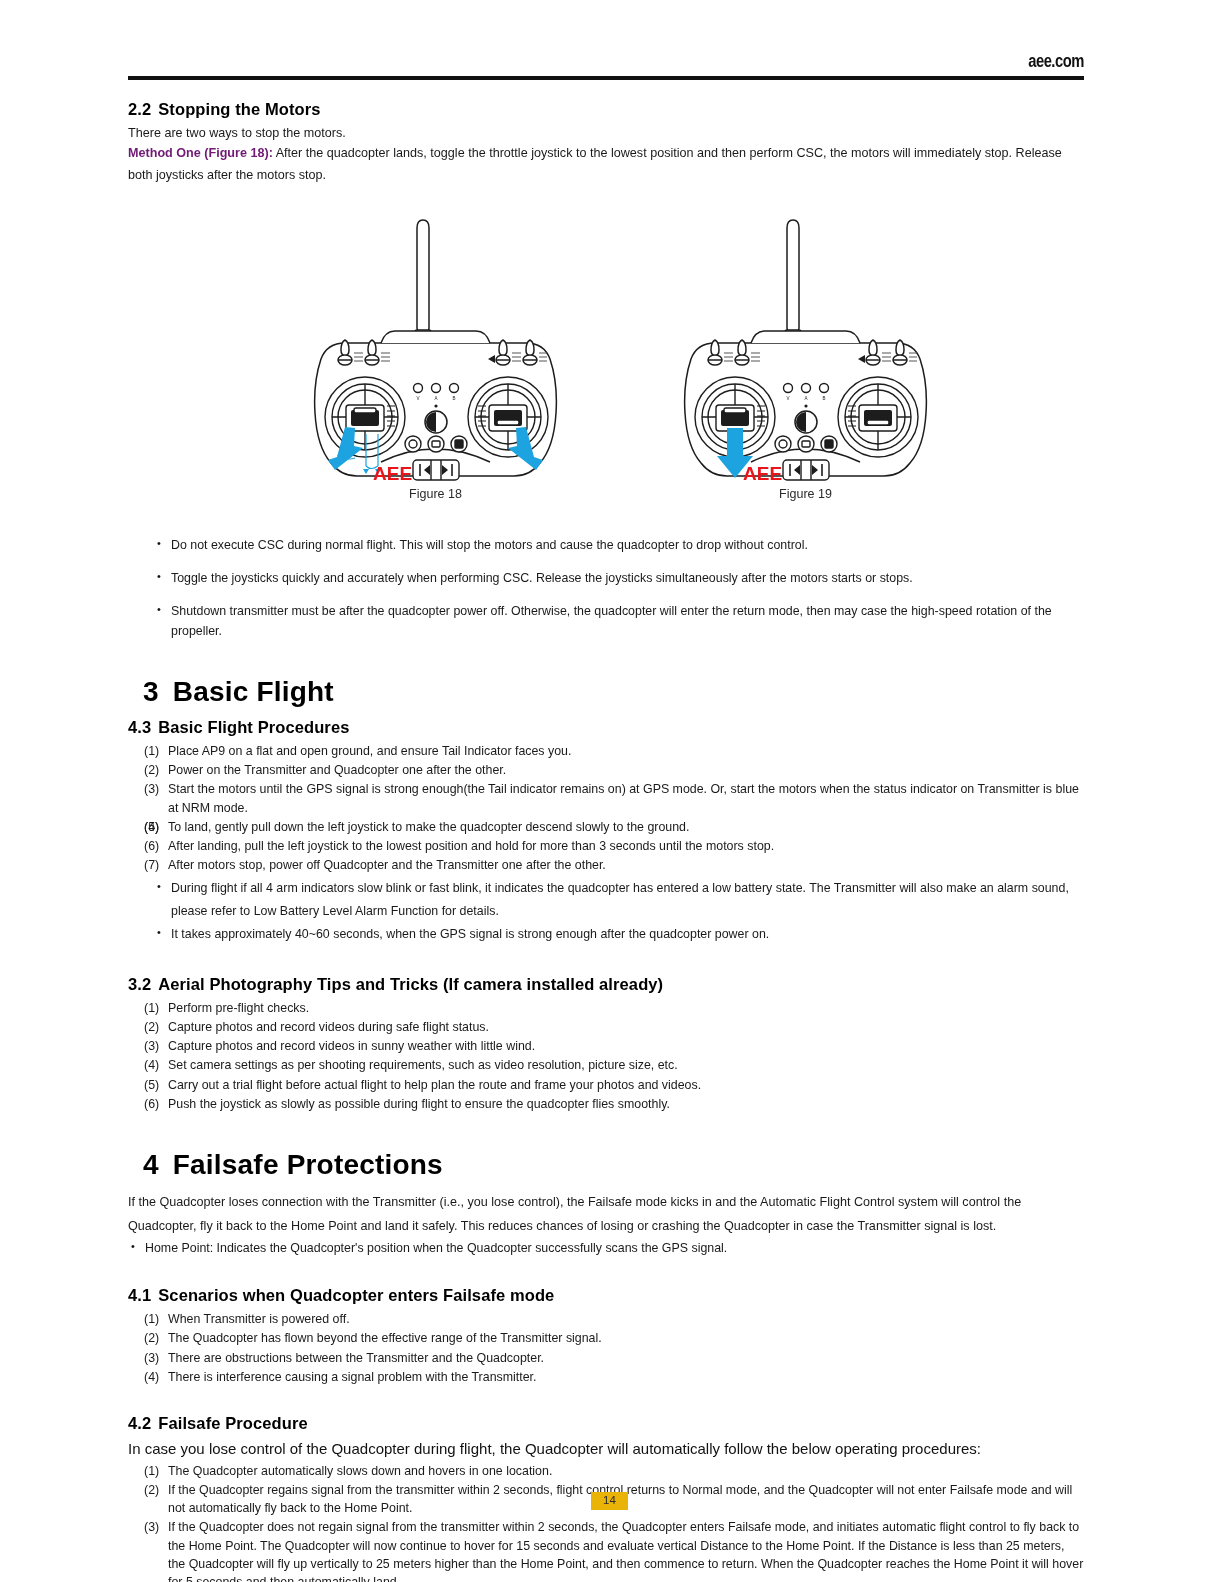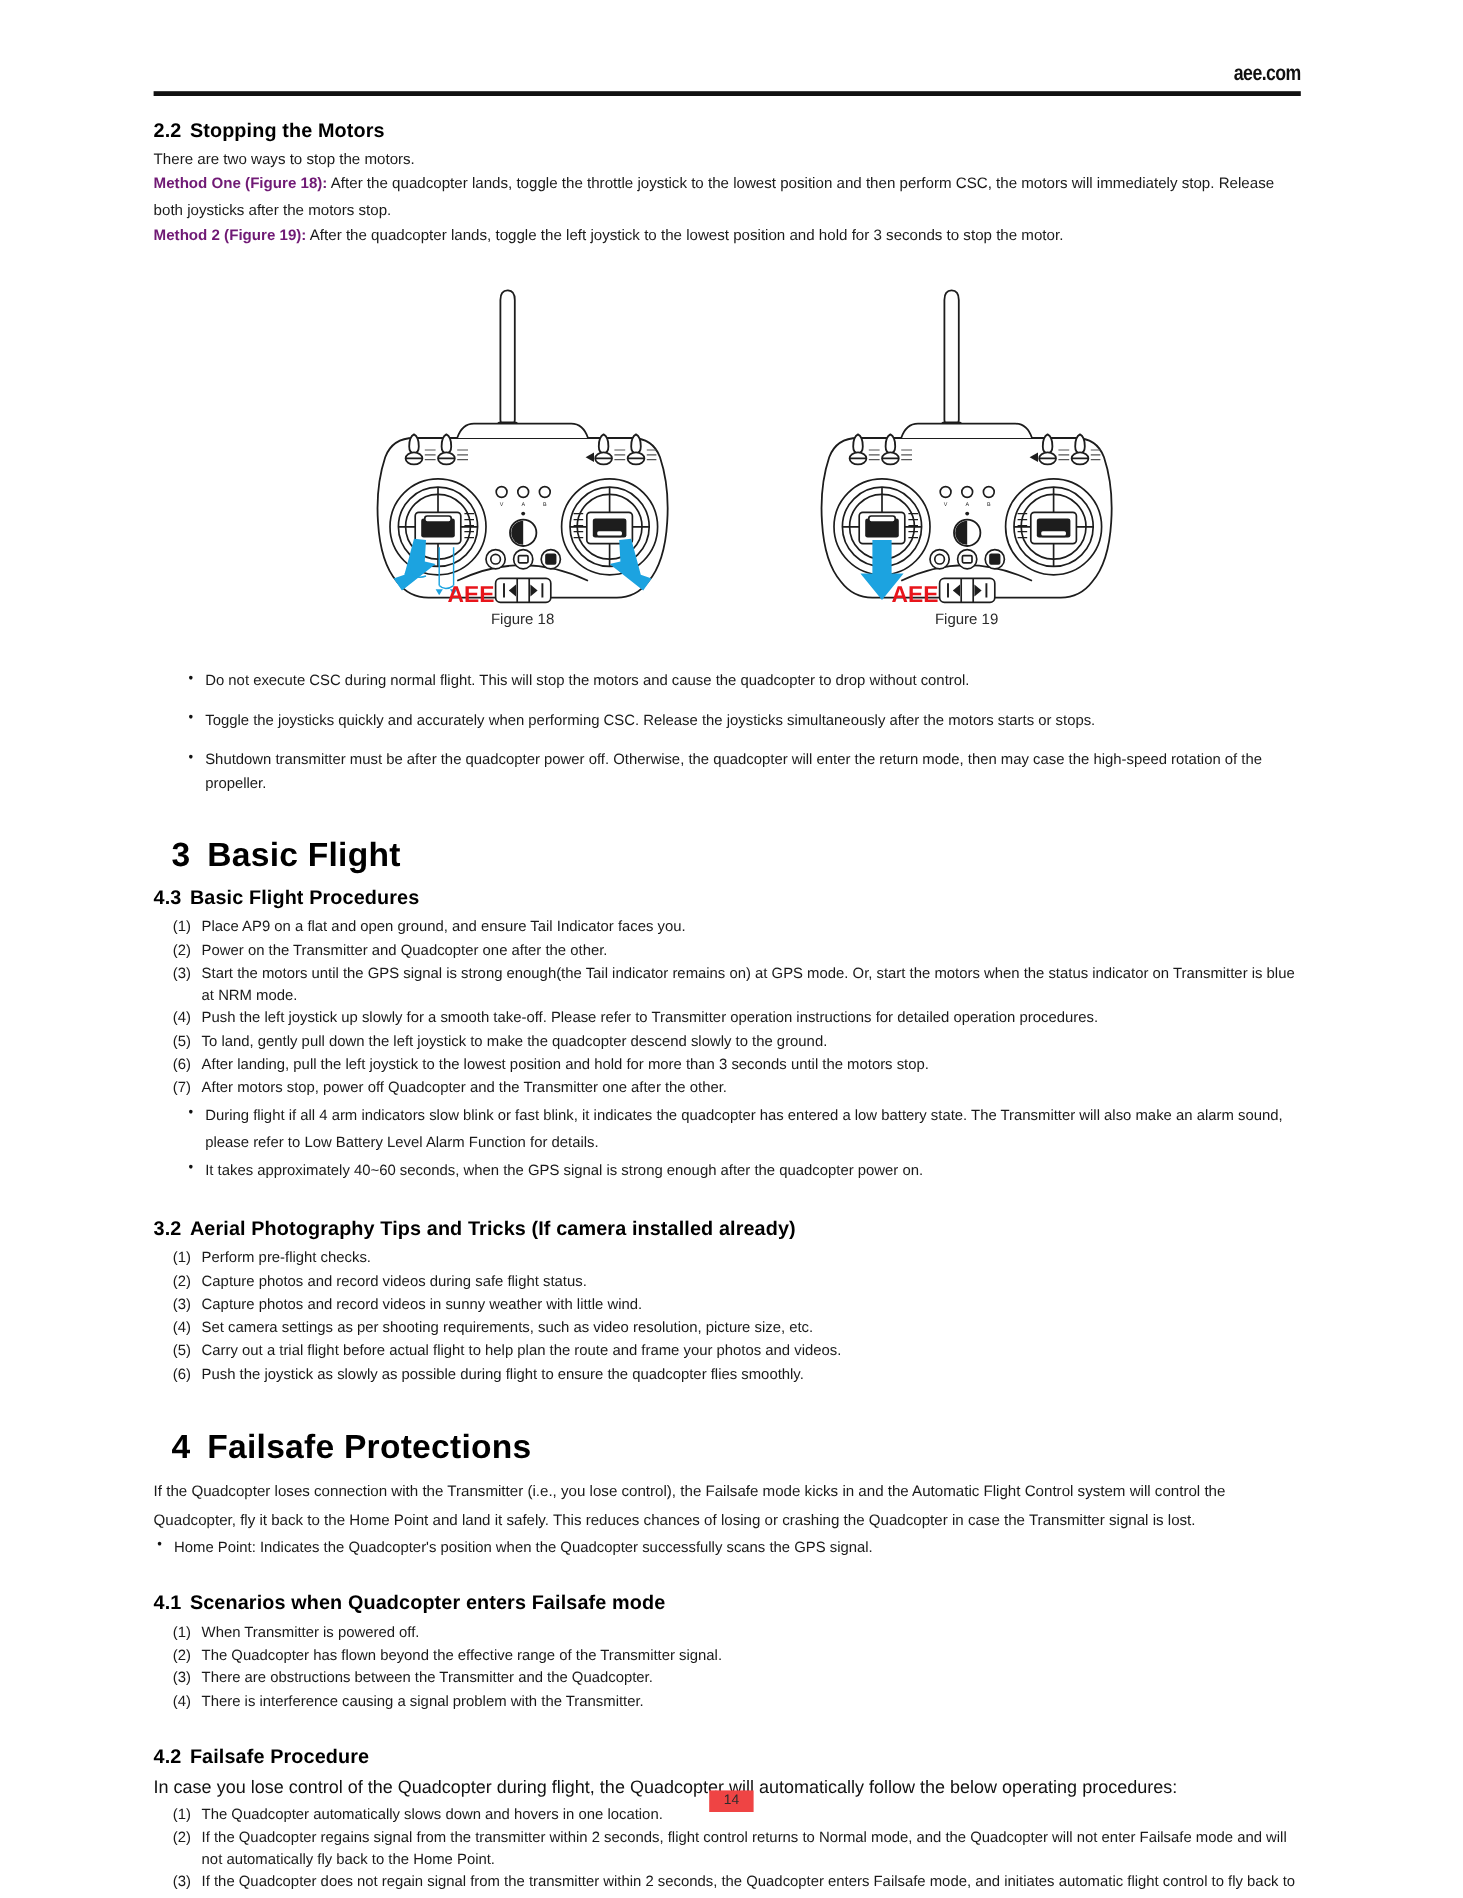--- a/index.html
+++ b/index.html
@@ -161,21 +161,21 @@
   
   .footer {
     position: absolute;
     left: 0;
     right: 0;
     bottom: 72px;
     text-align: center;
   }
   .page-num {
     display: inline-block;
-    background: #ef4444;
+    background: #eab308;
     color: #2b2b2b;
     font-size: 11.5px;
     padding: 1px 12px 2px 12px;
     line-height: 1.3;
   }
 </style>
 </head>
 <body>
 
 <div class="page">
@@ -184,21 +184,20 @@
     <div class="header">
       <div class="site-name">aee.com</div>
       <div class="header-rule"></div>
     </div>
 
     <div class="h2">
       <span class="num">2.2</span><span>Stopping the Motors</span>
     </div>
     <p class="body tight">There are two ways to stop the motors.</p>
     <p class="body"><span class="bold">Method One (Figure 18):</span><span> After the quadcopter lands, toggle the throttle joystick to the lowest position and then perform CSC, the motors will immediately stop. Release both joysticks after the motors stop.</span></p>
-    <p class="body"><span class="bold">Method 2 (Figure 19):</span><span> After the quadcopter lands, toggle the left joystick to the lowest position and hold for 3 seconds to stop the motor.</span></p>
 
     <div class="figures">
 
       <div class="fig fig-18">
         <svg viewBox="0 0 265 270" width="265" height="270">
           <g fill="none" stroke="#1d1d1d" stroke-width="1.5">
 
             <path d="M120 8 q6 0 6 8 v100 q0 5 -6 5 q-6 0 -6 -5 v-100 q0 -8 6 -8 z" fill="#fff"></path>
             <rect x="112" y="118" width="16" height="11" rx="2" fill="#fff"></rect>
 
@@ -427,21 +426,21 @@
       <span class="num">3</span><span>Basic Flight</span>
     </div>
 
     <div class="h2" style="margin-top:2px;">
       <span class="num">4.3</span><span>Basic Flight Procedures</span>
     </div>
     <ol class="paren">
       <li><span class="mark">(1)</span><span>Place AP9 on a flat and open ground, and ensure Tail Indicator faces you.</span></li>
       <li><span class="mark">(2)</span><span>Power on the Transmitter and  Quadcopter one after the other.</span></li>
       <li><span class="mark">(3)</span><span>Start the motors until the GPS signal is strong enough(the Tail indicator remains on) at GPS mode. Or, start the motors when the status indicator on Transmitter is blue at NRM mode.</span></li>
-      <li><span class="mark">(4)</span><span>Push the left joystick up slowly for a smooth take-off. Please refer to Transmitter operation instructions for detailed operation procedures.</span></li>
+      <li><span class="mark">(4)</span></li>
       <li><span class="mark">(5)</span><span>To land, gently pull down the left joystick to make the quadcopter descend slowly to the ground.</span></li>
       <li><span class="mark">(6)</span><span>After landing, pull the left joystick to the lowest position and hold for more than 3 seconds until the motors stop.</span></li>
       <li><span class="mark">(7)</span><span>After motors stop, power off Quadcopter and the Transmitter one after the other.</span></li>
     </ol>
     <ul class="dots indent" style="margin-top:3px;">
       <li style="line-height:1.85;">During flight if all 4 arm indicators slow blink or fast blink, it indicates the quadcopter has entered a low battery state. The Transmitter will also make an alarm sound, please refer to  Low Battery Level Alarm Function for details.</li>
       <li>It takes approximately 40~60 seconds, when the GPS signal is strong enough after the quadcopter power on.</li>
     </ul>
 
     <div class="h2" style="margin-top:30px;">

